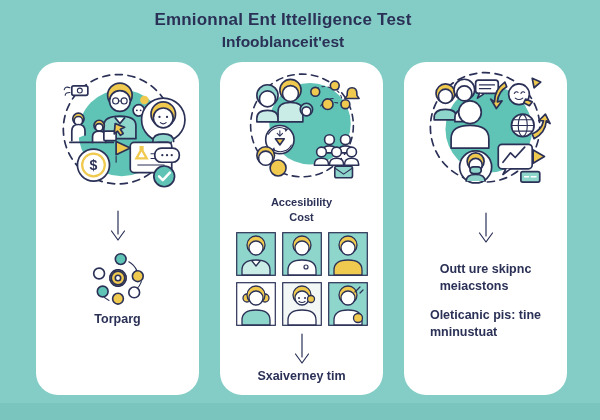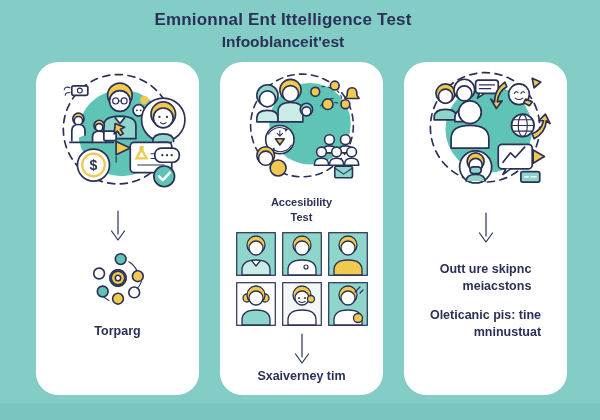--- a/index.html
+++ b/index.html
@@ -11,33 +11,33 @@
   body{width:600px;height:420px;background:var(--background);overflow:hidden;
        font-family:"Liberation Sans",sans-serif;color:var(--ink);position:relative}
   .band{position:absolute;left:0;right:0;bottom:0;height:17px;background:var(--background-band)}
   .title{position:absolute;top:10px;left:0;width:566px;text-align:center;font-weight:bold;color:var(--ink)}
   .title .l1{font-size:17px;letter-spacing:.2px}
   .title .l2{font-size:15.5px;margin-top:3px}
   .cards{position:absolute;top:62px;left:36px;display:flex;gap:21px}
   .card{width:163px;height:333px;background:var(--card-background);border-radius:22px;
         display:flex;flex-direction:column;align-items:center;box-sizing:border-box}
   .heading{font-size:11px;font-weight:bold;text-align:center;line-height:1.32;color:var(--ink)}
-  .caption{font-size:12.5px;font-weight:bold;text-align:right;line-height:1.35;color:var(--ink)}
+  .caption{font-size:12.5px;font-weight:bold;text-align:left;line-height:1.35;color:var(--ink)}
   
   .fw{fill:#fff}.fy{fill:var(--yellow)}.ft{fill:var(--teal-blob)}.ftm{fill:var(--teal-mid)}
   .fts{fill:var(--teal-soft)}.fn{fill:none}.fi{fill:var(--ink)}
   .si{stroke:var(--ink);stroke-width:1.8;stroke-linecap:round;stroke-linejoin:round}
   .si1{stroke:var(--ink);stroke-width:1.2;stroke-linecap:round;stroke-linejoin:round;fill:none}
   .sy{stroke:var(--yellow);stroke-width:2.4;fill:none;stroke-linecap:round}
   .sw2{stroke:#fff;stroke-width:2.6;fill:none;stroke-linecap:round;stroke-linejoin:round}
   .dash{stroke-dasharray:7.5 6}.dash2{stroke-dasharray:3 4}
   .coin-text{font-family:"Liberation Sans",sans-serif;font-size:15px;font-weight:bold;fill:var(--ink);text-anchor:middle}
   
   .ill{display:block;margin-top:5px}
-  .c1 .heading{margin-top:22px}.c1 .arrow{margin-top:10px}.c1 .midicon{margin-top:8px}.c1 .caption{margin-top:18px}
+  .c1 .heading{margin-top:22px}.c1 .arrow{margin-top:10px}.c1 .midicon{margin-top:8px}.c1 .caption{margin-top:6px}
   .c2 .heading{margin-top:4px}.c2 .grid{margin-top:8px}.c2 .arrow{margin-top:6px}.c2 .caption{margin-top:2px}
   .c3 .heading{margin-top:22px}.c3 .arrow{margin-top:12px}.c3 .t1{margin-top:16px}.c3 .t2{margin-top:12px}
   .grid{display:grid;grid-template-columns:repeat(3,40px);gap:6px}
   .tile{display:block}
   .tile .si{stroke-width:1.3}
   .tile .bg{stroke:var(--ink);stroke-width:1.2}
   .tile .hair{fill:var(--yellow)}.tile .face{fill:#fff}
   .t1 .bg{fill:var(--teal-mid)}.t1 .shirt{fill:var(--teal-soft)}
   .t2 .bg{fill:var(--teal-mid)}.t2 .shirt{fill:#fff}
   .t3 .bg{fill:var(--teal-mid)}.t3 .shirt{fill:var(--yellow)}
@@ -219,21 +219,21 @@
         <path class="fw si" d="M106 110 q0 -7 8 -7 t8 7 v1 h-16 z"></path>
         <circle class="fw si" cx="131" cy="96" r="5.5"></circle>
         <path class="fw si" d="M123 110 q0 -7 8 -7 t8 7 v1 h-16 z"></path>
         <rect class="ftm si" x="112" y="112" width="20" height="13" rx="2"></rect>
         <path class="fn si1" d="M112 114 l10 7 l10 -7"></path>
       </g>
     </svg>
 
     <div class="heading">
       <div>Accesibility</div>
-      <div>Test</div>
+      <div>Cost</div>
     </div>
 
     <div class="grid">
       <svg class="tile t1" width="40" height="44" viewBox="0 0 40 44">
         <rect class="bg" x="0.7" y="0.7" width="38.6" height="42.6"></rect>
         <circle class="hair si" cx="20" cy="13" r="9"></circle>
           <circle class="face si" cx="20" cy="16" r="7"></circle>
         <path class="shirt si" d="M6 43 v-5 q0 -10 14 -10 t14 10 v5 z"></path>
           <path class="fw si" d="M16 29 l4 5 l4 -5"></path>
       </svg>

